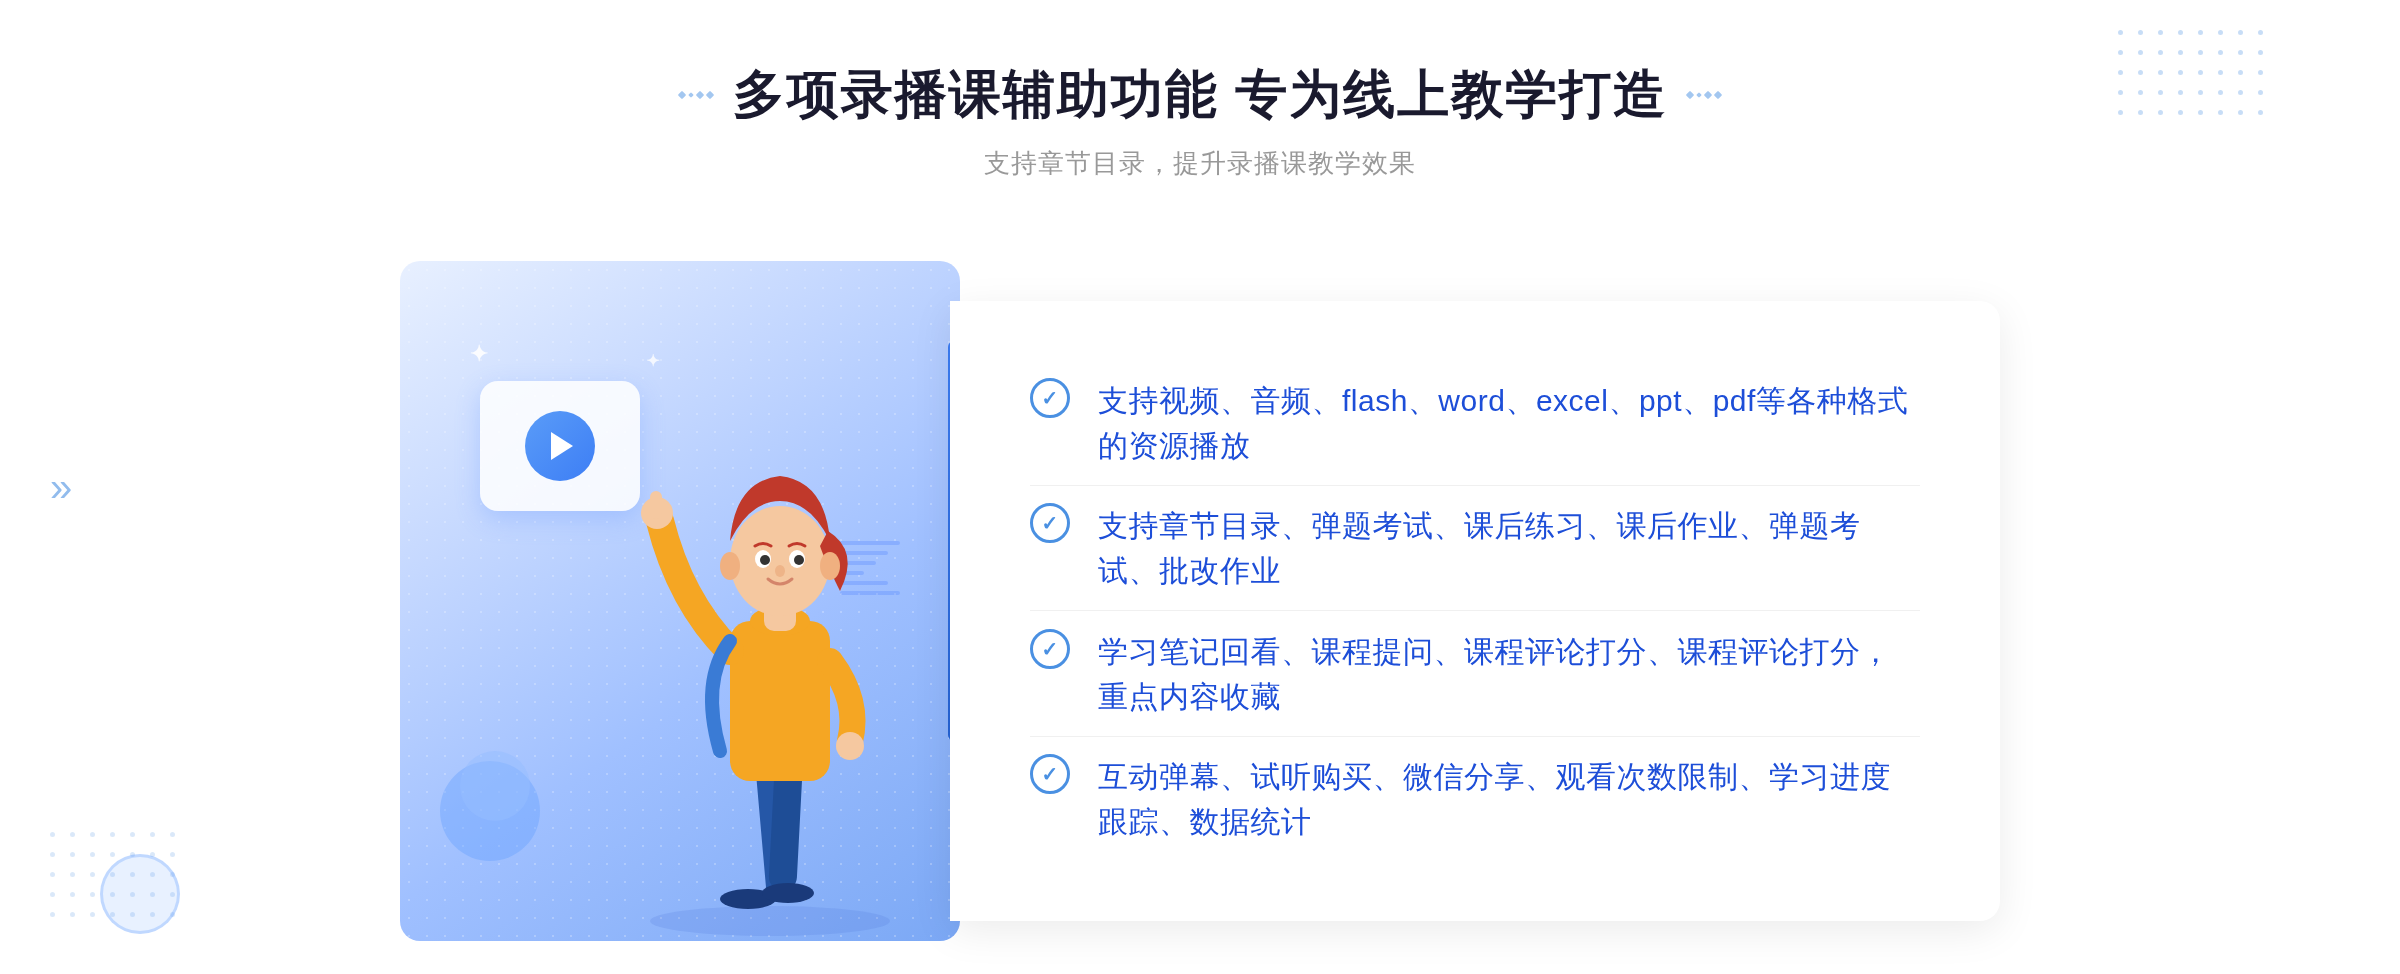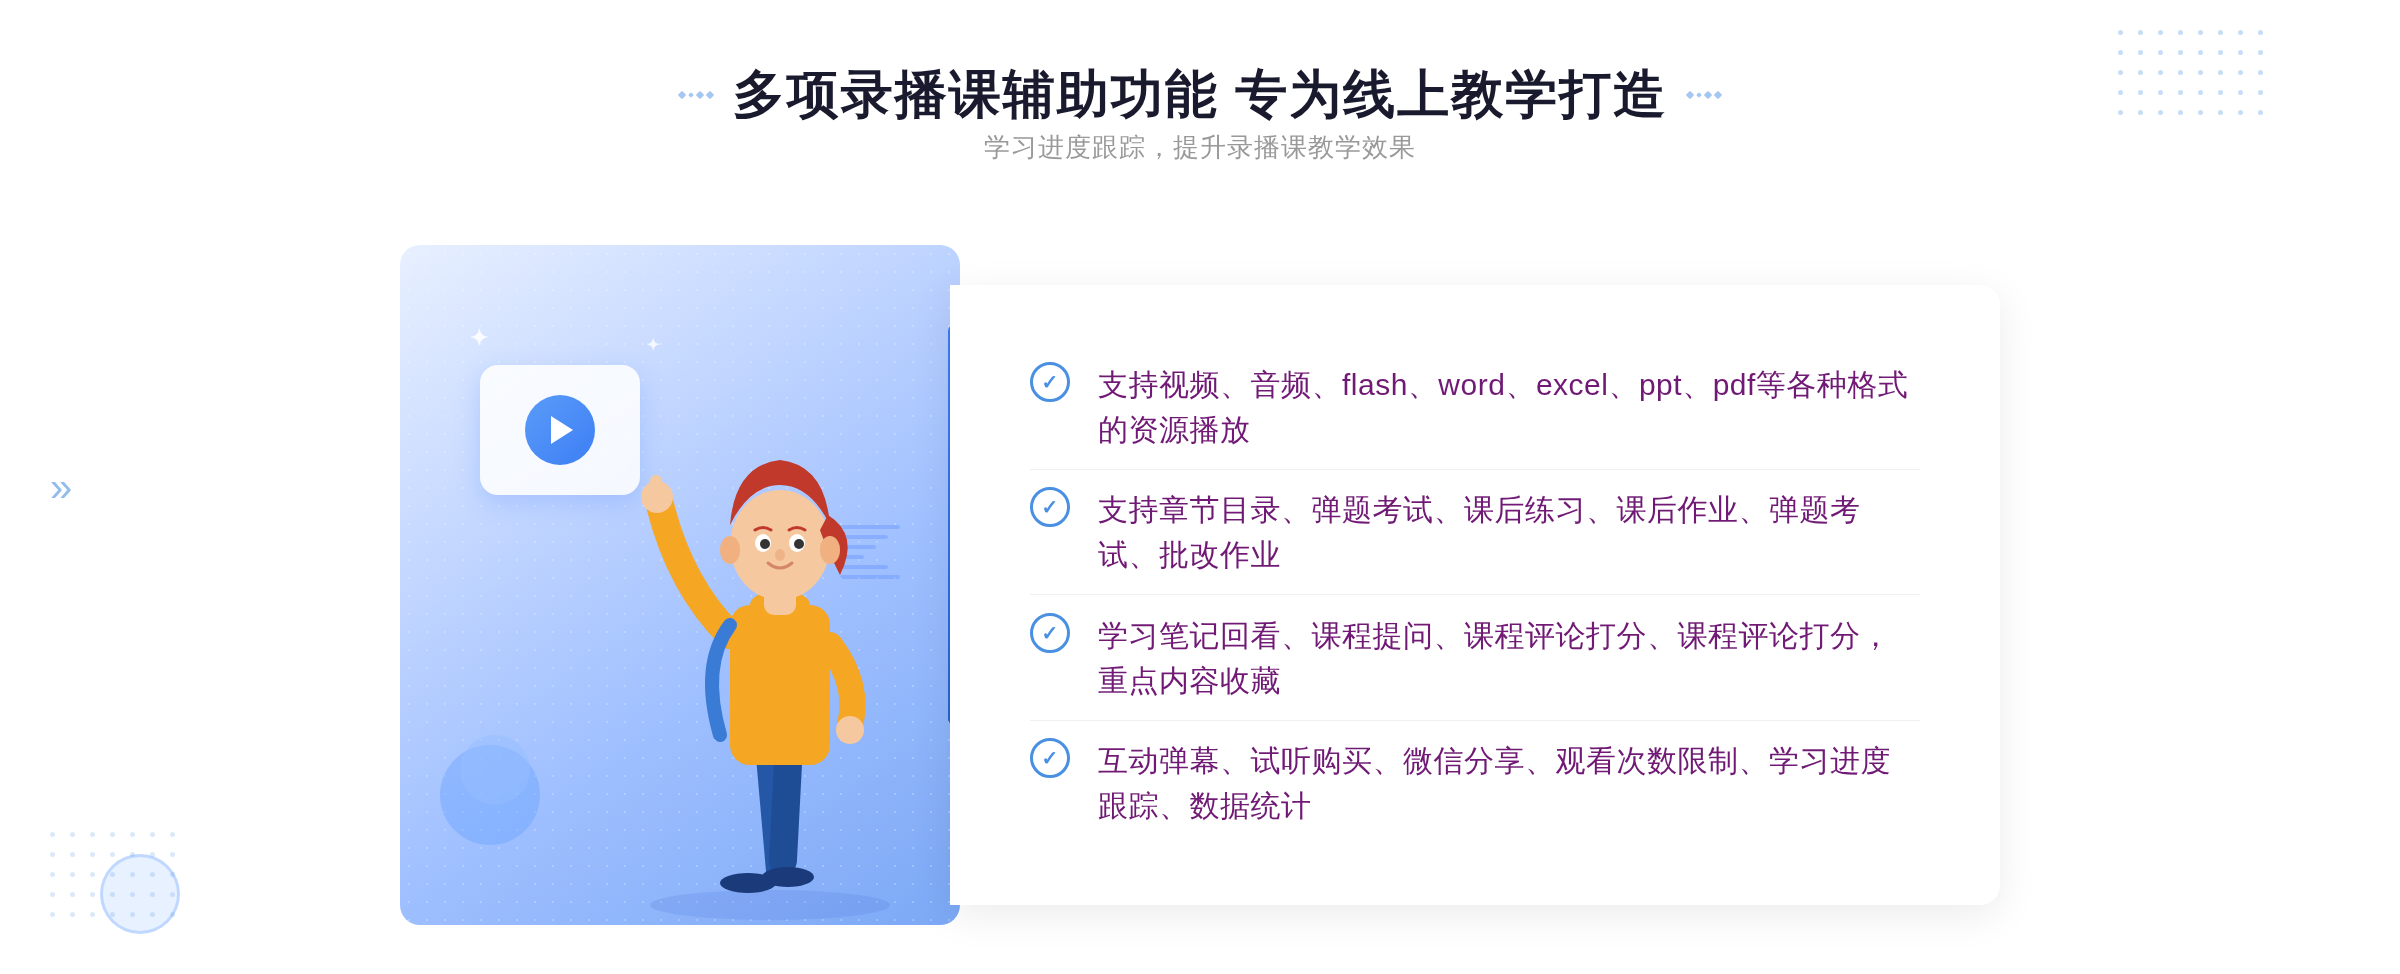--- a/index.html
+++ b/index.html
@@ -32,20 +32,21 @@
       text-align: center;
       margin-bottom: 60px;
       position: relative;
     }
 
     .header-title-wrapper {
       display: flex;
       align-items: center;
       justify-content: center;
       gap: 20px;
+      margin-bottom: 16px;
     }
 
     .title-decoration {
       display: flex;
       align-items: center;
       gap: 4px;
       opacity: 0.5;
     }
 
     .title-decoration span {
@@ -254,21 +255,21 @@
 
     .check-mark {
       color: #4a90e2;
       font-size: 20px;
       font-weight: bold;
       line-height: 1;
     }
 
     .feature-text {
       font-size: 30px;
-      color: #701a75;
+      color: #1d4ed8;
       line-height: 1.5;
       letter-spacing: 0.5px;
     }
 
     .divider {
       height: 1px;
       background: #f0f0f0;
       margin: 0;
     }
 
@@ -424,21 +425,21 @@
           <span></span>
       </div>
       <h1 class="page-title">多项录播课辅助功能 专为线上教学打造</h1>
       <div class="title-decoration">
         <span></span>
           <span></span>
           <span></span>
           <span></span>
       </div>
     </div>
-    <p class="page-subtitle">学习进度跟踪，提升录播课教学效果</p>
+    <p class="page-subtitle">支持章节目录，提升录播课教学效果</p>
   </div>
 
   <div class="main-content">
 
     <div class="left-panel">
       <div class="dots-pattern"></div>
 
       <div class="play-area">
         <div style="position: relative;">
 

